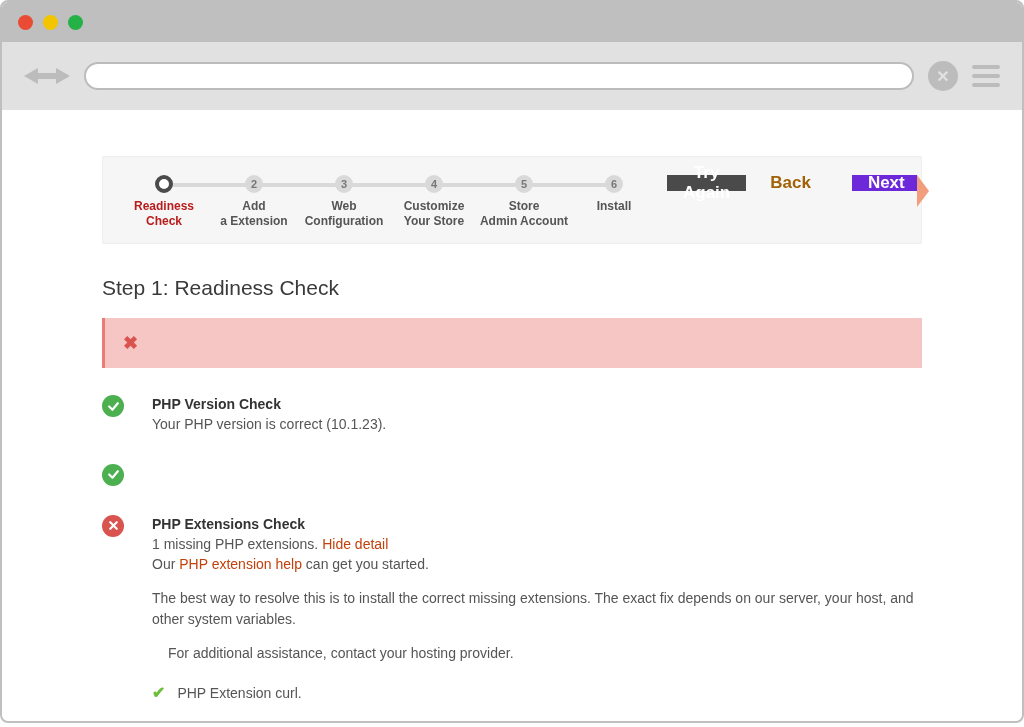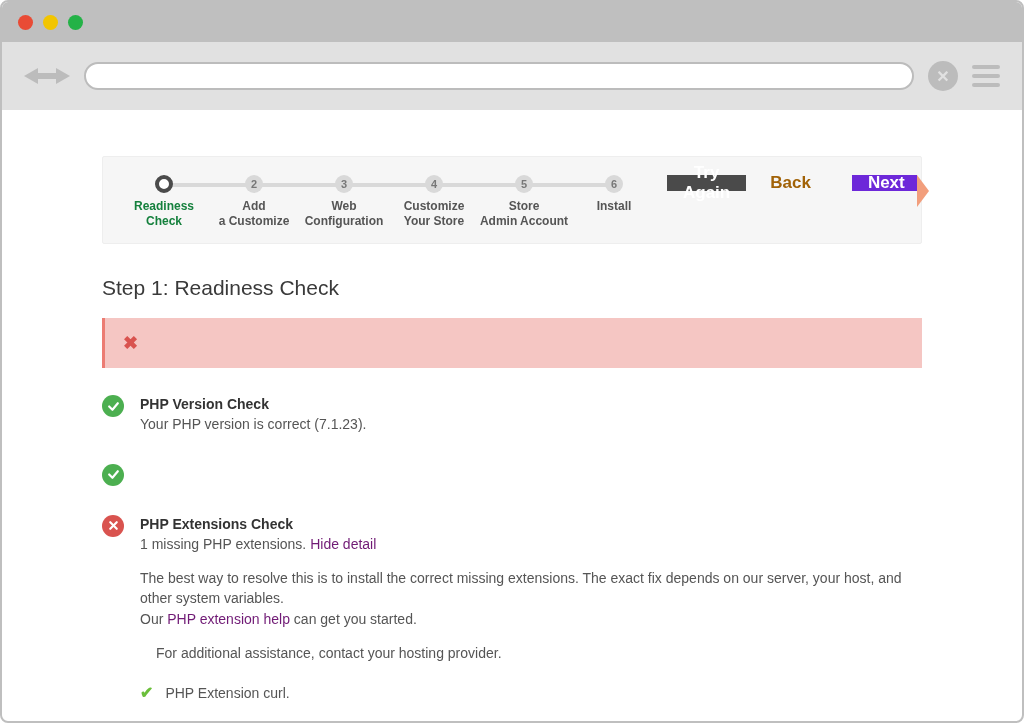--- a/index.html
+++ b/index.html
@@ -113,21 +113,21 @@
     display:flex; align-items:center; justify-content:center;
     font-size:11px; color:#777; font-weight:600;
     position:relative; z-index:2;
   }
   .step.current .dot {
     background:#fff;
     border:4px solid #4b4b4b;
     width:18px; height:18px;
   }
   .step .lbl { line-height:1.25; display:block;font-weight:bold; }
-  .step.current .lbl { font-weight:700; color:#15803d; }
+  .step.current .lbl { font-weight:700; color:#b91c1c; }
   .track {
     position:absolute; top:8px; left:45px; right:45px;
     height:4px; background:#d9d9d9; z-index:1;
   }
 
   .actions { display:flex; align-items:center; gap:8px; }
   .btn {
     height:16px; padding:0 16px;
     font-size:17px; font-weight:700;
     display:inline-flex; align-items:center;
@@ -168,35 +168,35 @@
     font-size:14px; color:#4b4b4b;
   }
   .alert .x {
     color:#d9534f; font-weight:900; font-size:18px;
   }
   .alert strong { color:#444; }
 
   
   .checks { margin-top:26px; }
   .check {
-    display:flex; gap:16px; align-items:flex-start;
+    display:flex; gap:28px; align-items:flex-start;
     margin-bottom:28px;
   }
   .badge {
     width:22px; height:22px; border-radius:50%;
     flex:0 0 22px;
     display:flex; align-items:center; justify-content:center;
     margin-top:1px;
   }
   .badge-ok  { background:#4caf50; }
   .badge-err { background:#d9534f; }
   .badge svg { width:13px; height:13px; }
   .check-body { font-size:14px; color:#555; line-height:1.45; }
   .check-body .ttl { font-weight:700; color:#333; display:block; }
-  .check-body a { color:#701a75; text-decoration:none; }
+  .check-body a { color:#c2410c; text-decoration:none; }
 
   .ext-list { margin-top:14px; }
   .ext-row { display:flex; align-items:center; gap:12px; font-size:14px; color:#555; padding:4px 0;}
   .tick { color:#6bbf3b; font-weight:900; font-size:16px; }
 
 </style>
 </head>
 <body>
 
 <div class="chrome">
@@ -234,21 +234,21 @@
               <span>Readiness</span><br>
               <span>Check</span>
             </span>
           </div>
           <div class="step">
             <div class="dot">
                 <span>2</span>
               </div>
             <span class="lbl">
               <span>Add</span><br>
-              <span>a Customize</span>
+              <span>a Extension</span>
             </span>
           </div>
           <div class="step">
             <div class="dot">
                 <span>3</span>
               </div>
             <span class="lbl">
               <span>Web</span><br>
               <span>Configuration</span>
             </span>
@@ -297,21 +297,21 @@
       <div class="checks">
 
         <div class="check">
           <div class="badge badge-ok">
             <svg viewBox="0 0 24 24" fill="none" stroke="#fff" stroke-width="4" stroke-linecap="round" stroke-linejoin="round">
                 <polyline points="4 12 10 18 20 6"></polyline>
               </svg>
           </div>
           <div class="check-body">
             <span class="ttl">PHP Version Check</span>
-            <span>Your PHP version is correct (7.1.23).</span>
+            <span>Your PHP version is correct (10.1.23).</span>
           </div>
         </div>
 
         <div class="check">
           <div class="badge badge-ok">
             <svg viewBox="0 0 24 24" fill="none" stroke="#fff" stroke-width="4" stroke-linecap="round" stroke-linejoin="round">
                 <polyline points="4 12 10 18 20 6"></polyline>
               </svg>
           </div>
           <div class="check-body">
@@ -324,24 +324,24 @@
                 <line x1="6" y1="6" x2="18" y2="18"></line>
                 <line x1="18" y1="6" x2="6" y2="18"></line>
               </svg>
           </div>
           <div class="check-body">
             <span class="ttl">PHP Extensions Check</span>
             <span>
               <span>1 missing PHP extensions. </span><a href="#">Hide detail</a>
             </span>
 
-            <p style="margin-top:14px;">The best way to resolve this is to install the correct missing extensions. The exact fix depends on our server, your host, and other system variables.</p>
             <p>
               <span>Our </span><a href="#">PHP extension help</a><span> can get you started.</span>
             </p>
+            <p style="margin-top:14px;">The best way to resolve this is to install the correct missing extensions. The exact fix depends on our server, your host, and other system variables.</p>
             <p style="margin-top:14px;margin-left:16px;">For additional assistance, contact your hosting provider.</p>
 
             <div class="ext-list">
               <div class="ext-row">
                 <span class="tick">✔</span>
                 <span>PHP Extension curl.</span>
               </div>
 
             </div>
           </div>

